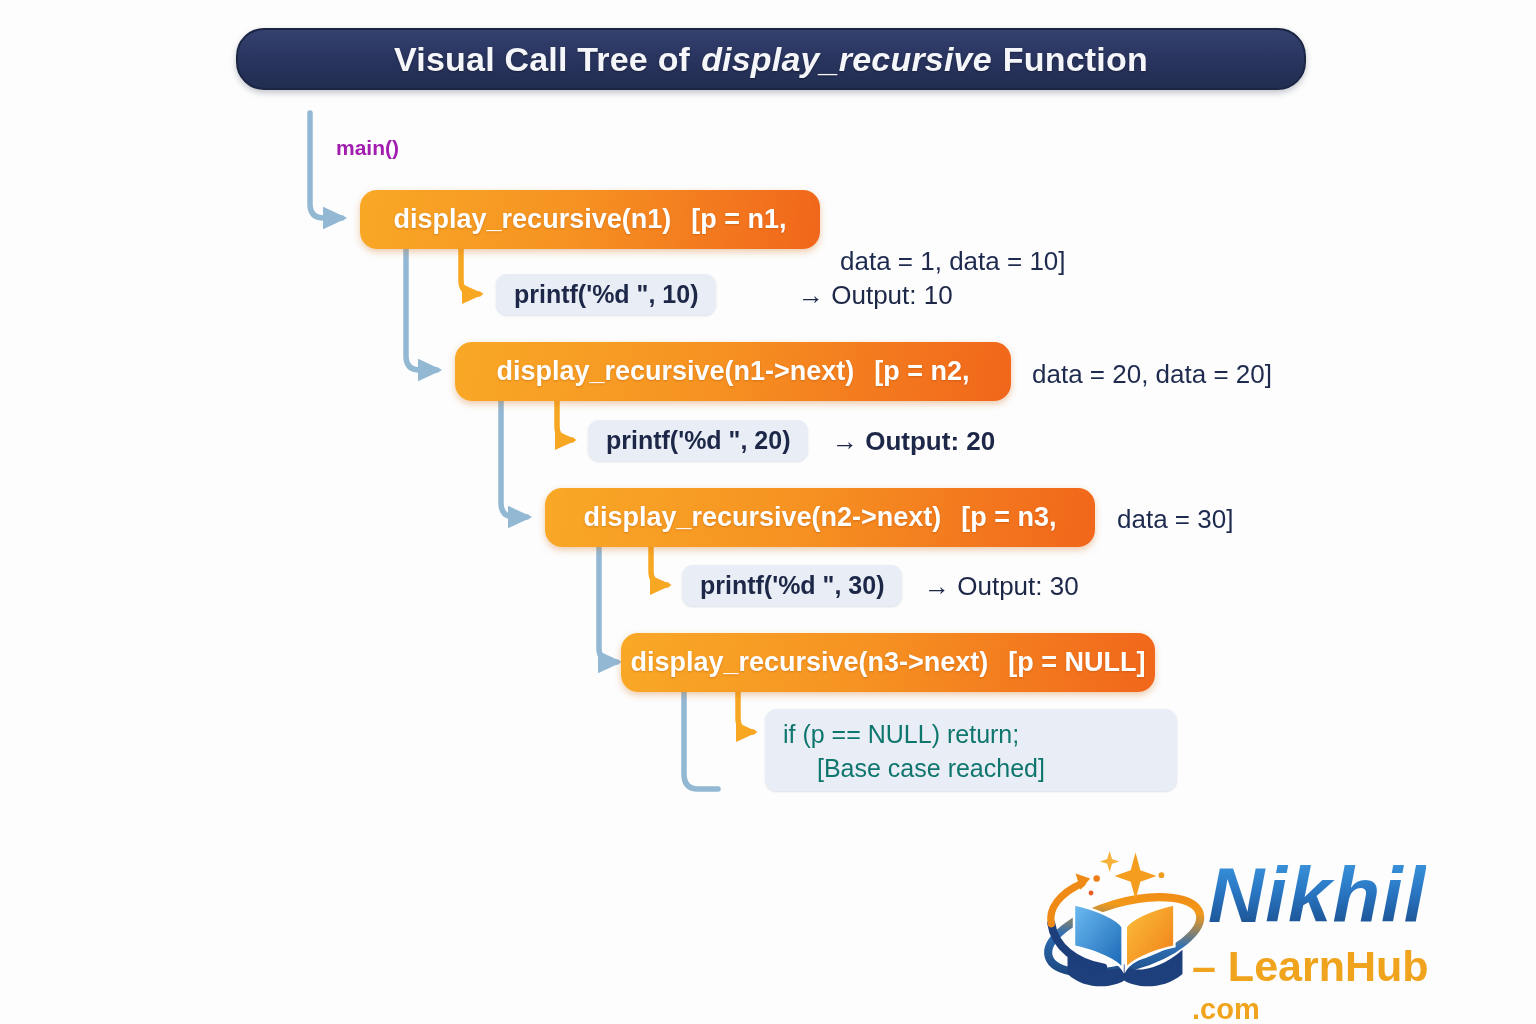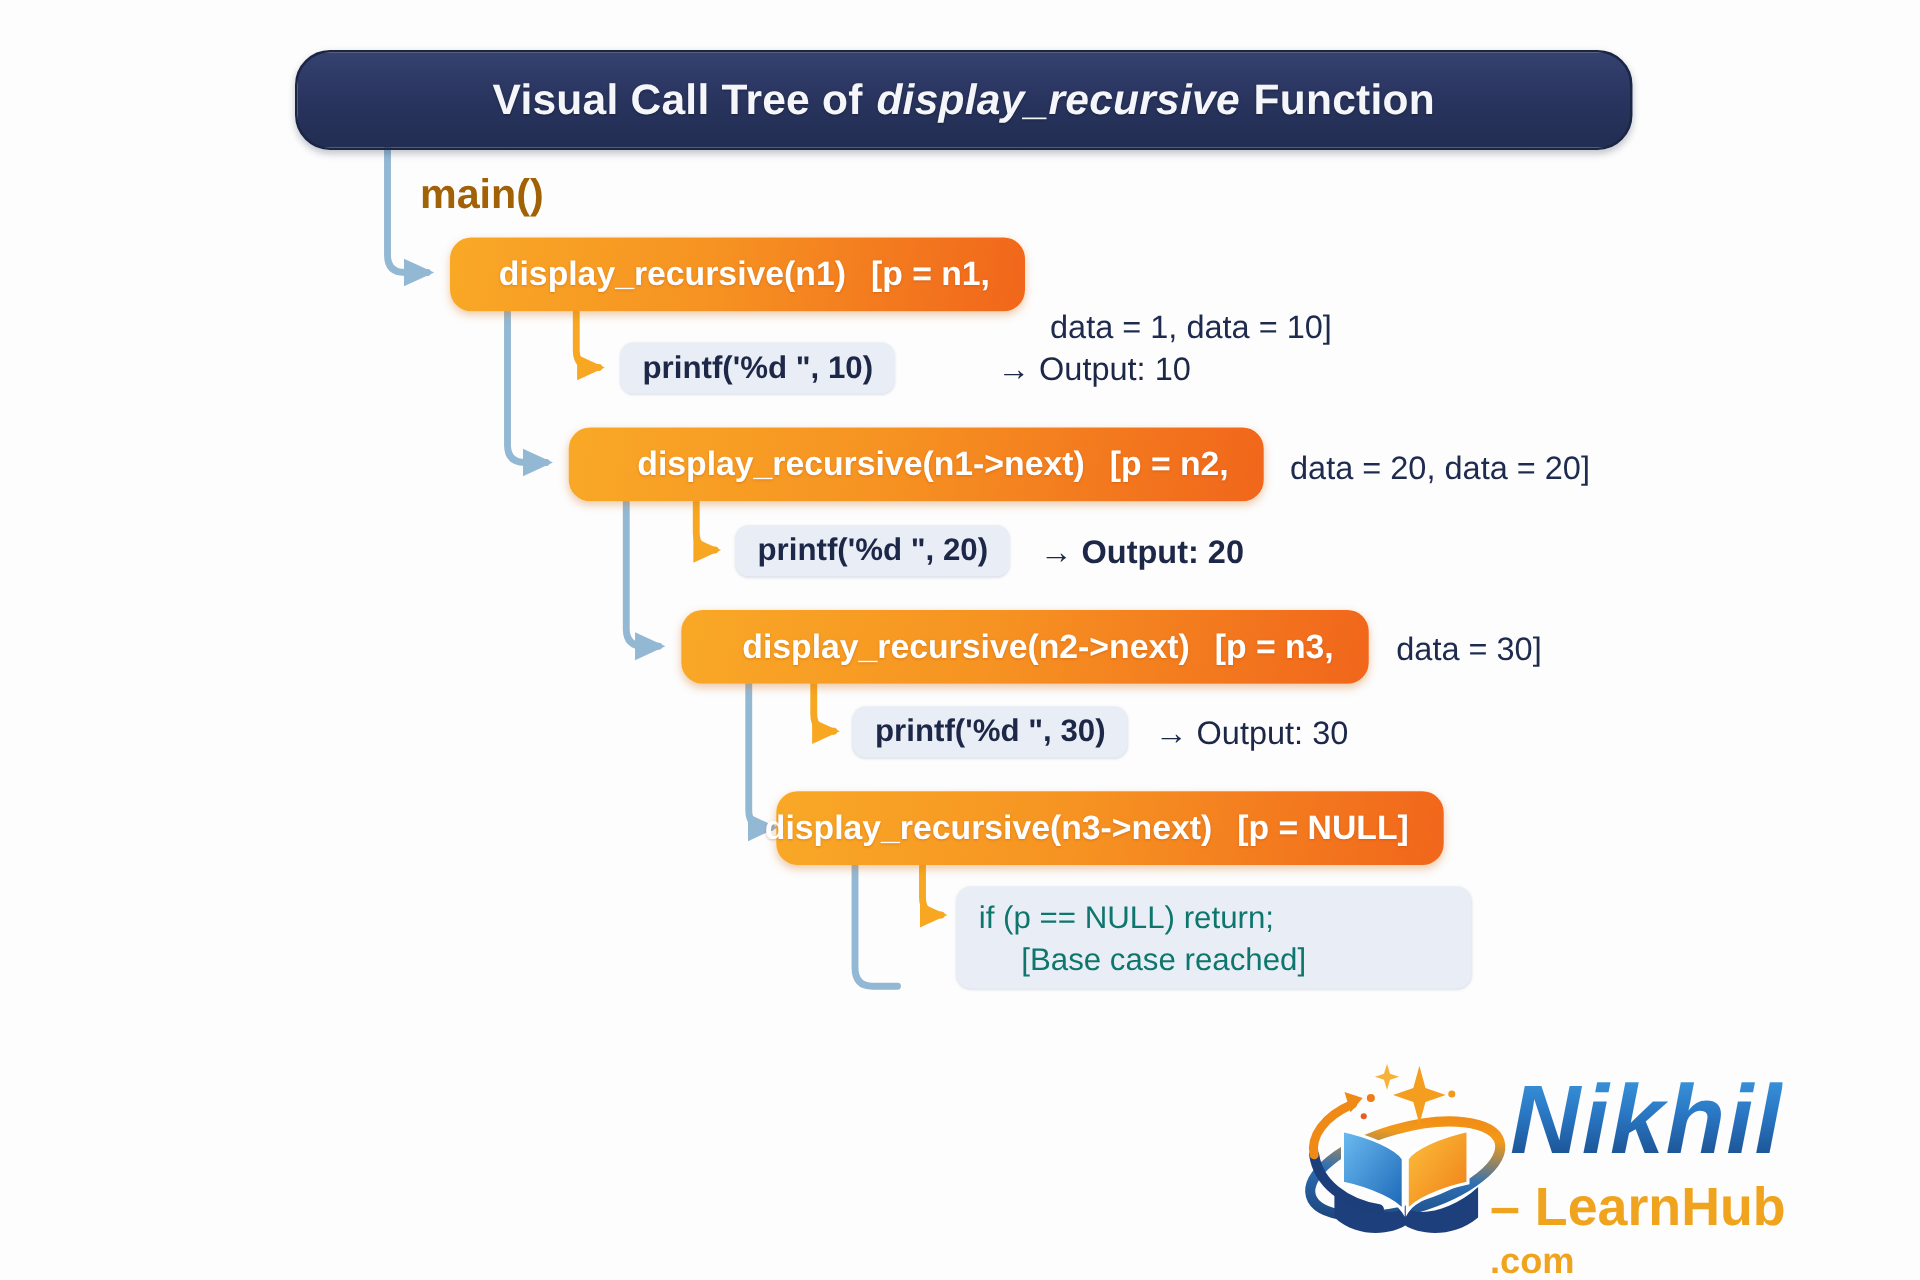--- a/index.html
+++ b/index.html
@@ -11,46 +11,46 @@
   }
   .canvas {
     position:relative; width:1536px; height:1024px;
     background:#fdfdfd;
   }
   
   .connectors { position:absolute; left:0; top:0; width:1536px; height:1024px; z-index:1; }
 
   
   .banner {
-    position:absolute; left:236px; top:40px; width:1070px; height:80px;
+    position:absolute; left:236px; top:28px; width:1070px; height:62px;
     background:linear-gradient(180deg,#35416f 0%, #2a3560 45%, #222d52 100%);
     border:2px solid #1b2544;
     border-radius:28px;
     display:flex; align-items:center; justify-content:center;
     box-shadow:0 3px 6px rgba(20,30,60,.25);
     z-index:2;
   }
   .banner .title {
     color:#f5f6fa; font-size:34px; font-weight:700; letter-spacing:.2px;
     display:flex; gap:11px; align-items:baseline; white-space:nowrap;
     text-shadow:0 1px 2px rgba(0,0,0,.35);
   }
   .banner .title .it { font-style:italic; }
 
   .main-label {
     position:absolute; left:336px; top:136px; z-index:2;
-    font-size:33px; font-weight:700; color:#a16207;
+    font-size:21px; font-weight:700; color:#a21caf;
   }
 
   
   .call-box {
     position:absolute; height:59px; z-index:2;
     background:linear-gradient(100deg,#f9a826 0%, #f69322 45%, #f1661b 100%);
     border-radius:17px;
-    display:flex; align-items:center; justify-content:flex-end; gap:20px;
+    display:flex; align-items:center; justify-content:center; gap:20px;
     padding:0 28px; white-space:nowrap;
     box-shadow:0 3px 7px rgba(210,110,20,.35);
     color:#ffffff; font-size:27px; font-weight:700;
     text-shadow:0 1px 2px rgba(160,70,0,.35);
   }
   .box1 { left:360px; top:190px; width:460px; }
   .box2 { left:455px; top:342px; width:556px; }
   .box3 { left:545px; top:488px; width:550px; }
   .box4 { left:621px; top:633px; width:534px; }
 

